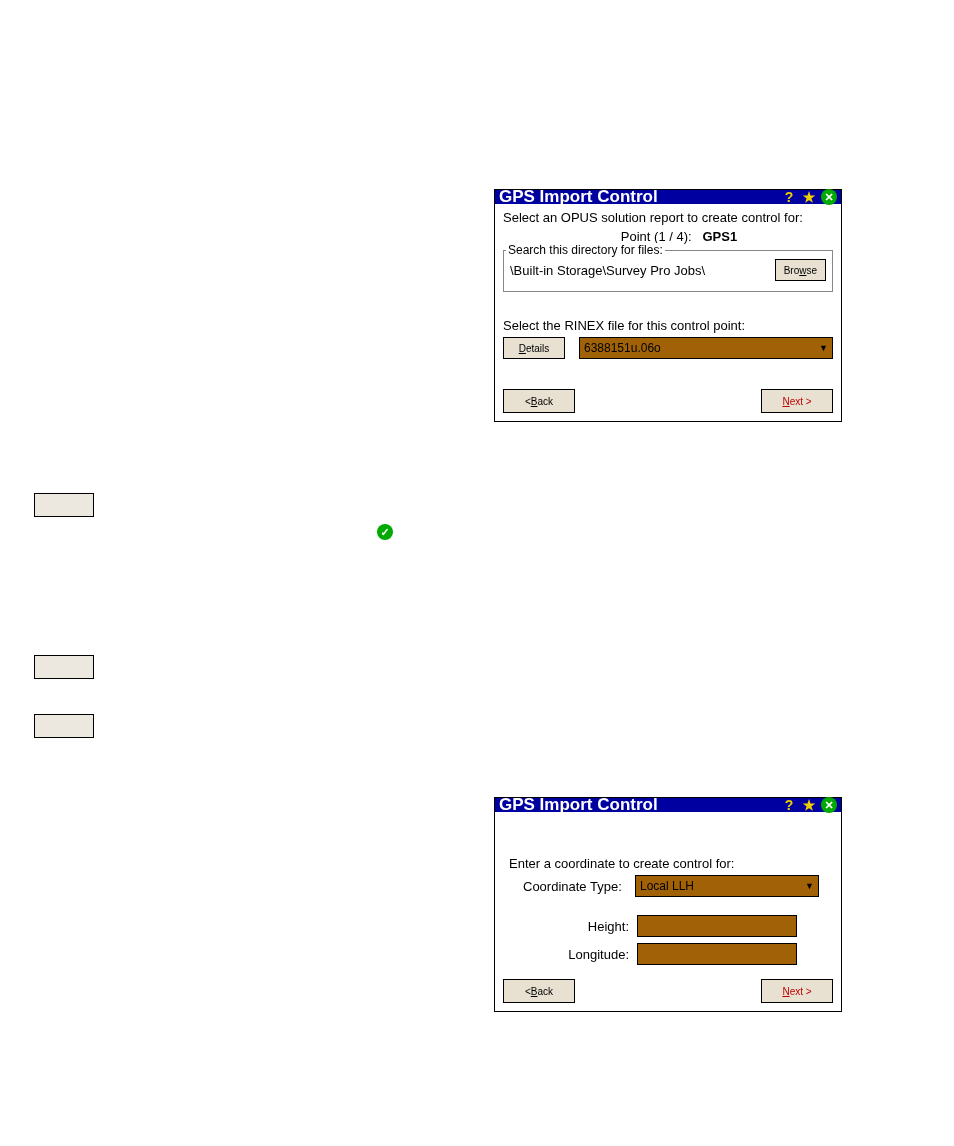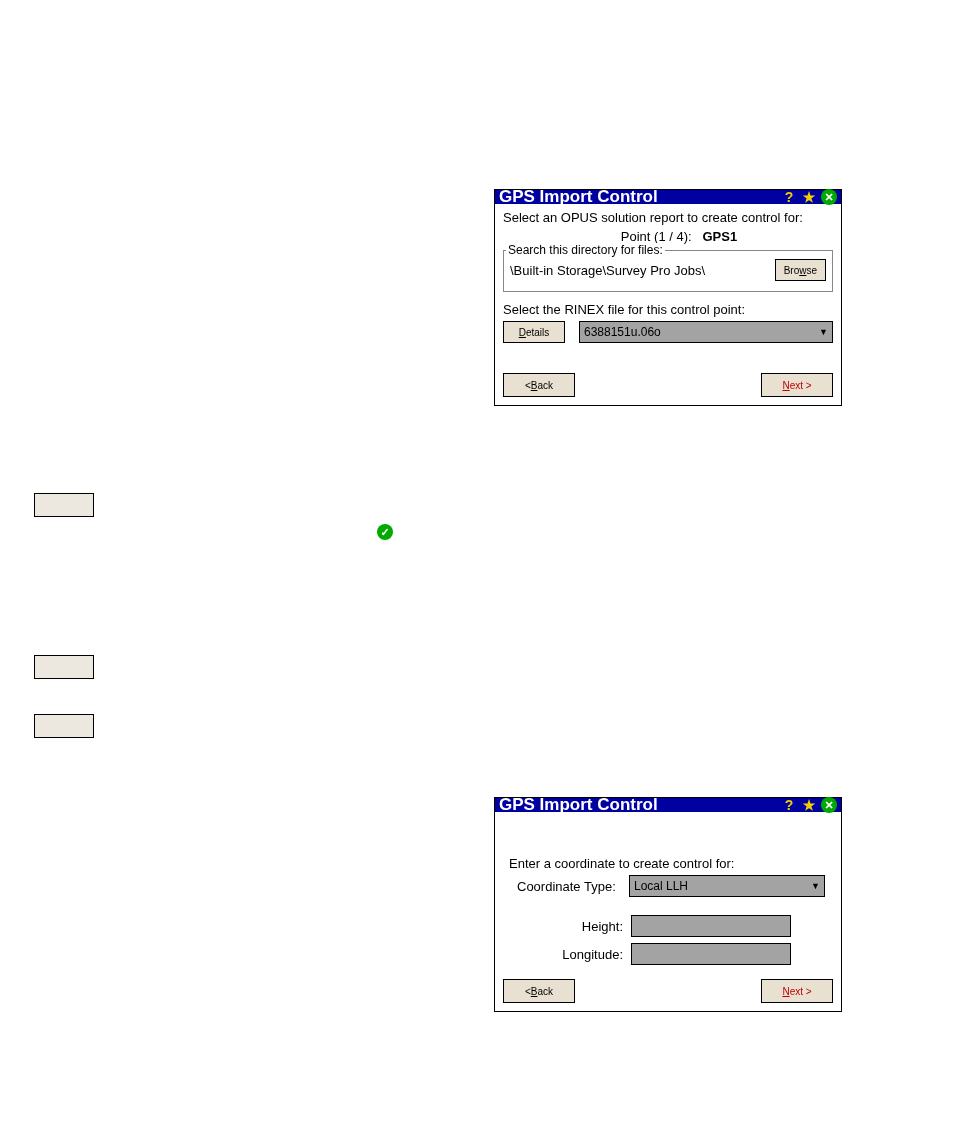--- a/index.html
+++ b/index.html
@@ -70,21 +70,21 @@
     font-size: 10px;
     display: inline-flex;
     align-items: center;
     justify-content: center;
     height: 22px;
     white-space: nowrap;
   }
   .btn-large { height: 24px; padding: 2px 10px; }
   .select, .textbox {
     border: 1px solid #000;
-    background: #a3a3a3;
+    background: #a16207;
     padding: 1px 4px;
     font-family: inherit;
     font-size: 12px;
     height: 22px;
     line-height: 18px;
   }
   .select {
     display: flex;
     align-items: center;
     justify-content: space-between;
@@ -114,21 +114,21 @@
     height: 16px;
     background: #0a0;
     border-radius: 50%;
     color: #fff;
     font-size: 11px;
     display: flex;
     align-items: center;
     justify-content: center;
     font-weight: bold;
   }
-  .form-row { display:flex; align-items:center; margin:6px 8px; }
+  .form-row { display:flex; align-items:center; margin:6px 14px; }
   .form-label { width:120px; text-align:right; padding-right:8px; font-size:13px; }
 </style>
 </head>
 <body>
 
 <div class="doc-btn" style="left:34px; top:493px;"></div>
 <div class="doc-check" style="left:377px; top:524px;">
   <span>✓</span>
 </div>
 <div class="doc-btn" style="left:34px; top:655px;"></div>
@@ -153,21 +153,21 @@
       <span class="legend">Search this directory for files:</span>
       <div style="display:flex; align-items:center; gap:10px;">
         <span style="flex:1;">\Built-in Storage\Survey Pro Jobs\</span>
         <button class="btn">
           <span>Bro</span>
             <span class="u">w</span>
             <span>se</span>
         </button>
       </div>
     </div>
-    <div class="row" style="margin-top:10px;">Select the RINEX file for this control point:</div>
+    <div class="row" style="margin-top:26px;">Select the RINEX file for this control point:</div>
     <div class="row" style="display:flex; gap:14px; margin-top:4px; align-items:center;">
       <button class="btn" style="width:62px;">
         <span class="u">D</span>
           <span>etails</span>
       </button>
       <div class="select" style="flex:1;">
         <span>6388151u.06o</span>
         <span class="caret">▼</span>
       </div>
     </div>

